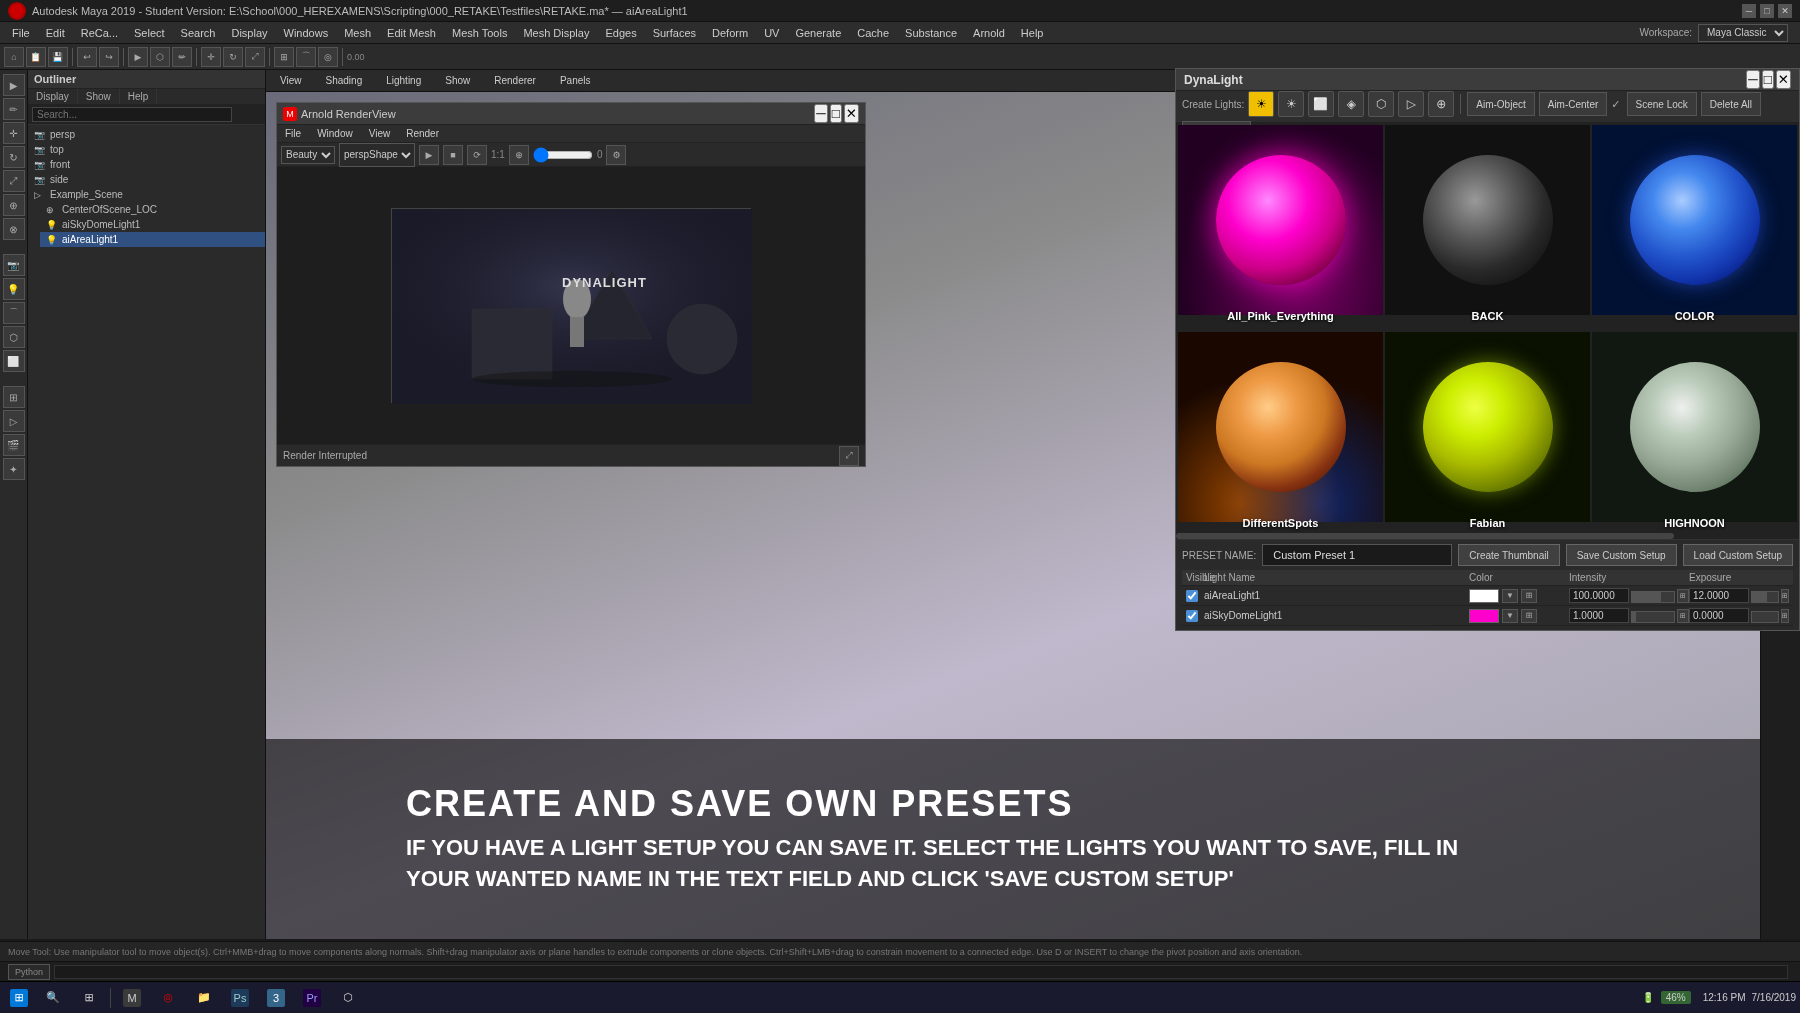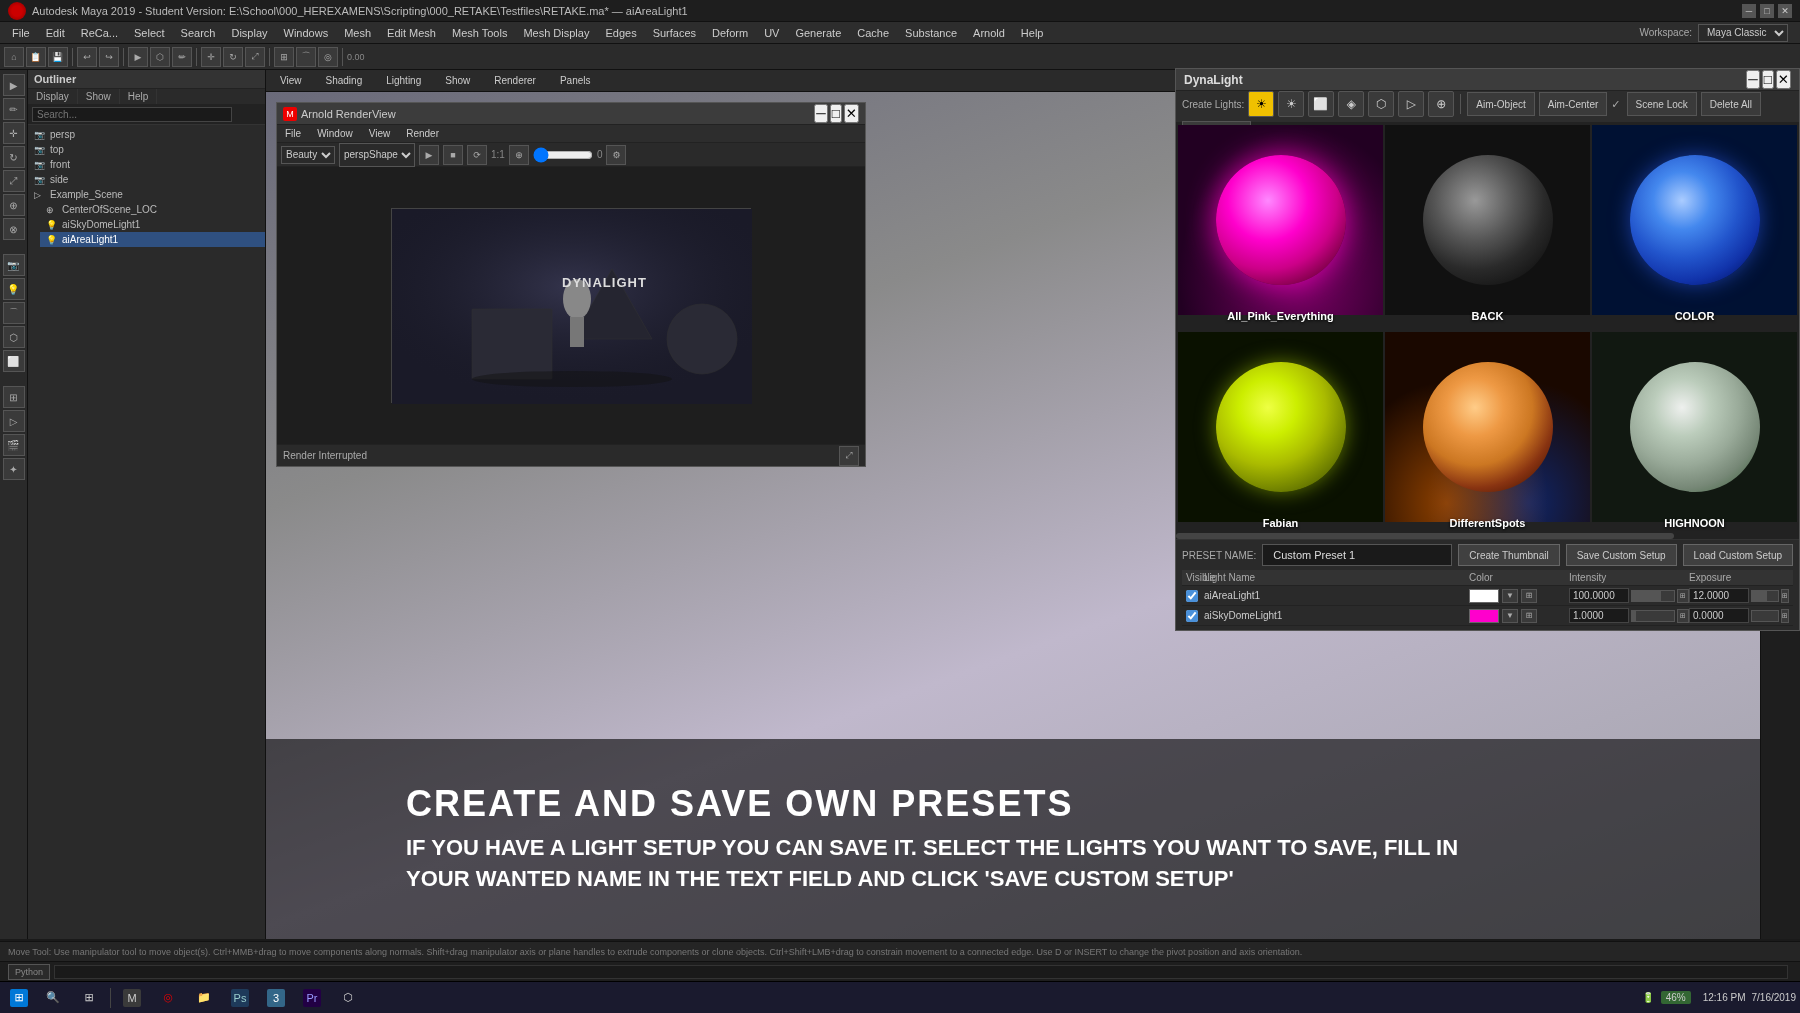--- a/index.html
+++ b/index.html
@@ -412,21 +412,21 @@
     }
     .dl-slider {
       width: 40px; height: 10px;
       background: #1a1a1a;
       border: 1px solid #444;
       display: inline-block;
       vertical-align: middle;
       position: relative;
     }
     .dl-checkbox { width: 12px; height: 12px; accent-color: #4a90d9; }
-    .intensity-cell, .exposure-cell { display: flex; align-items: center; gap: 2px; }
+    .intensity-cell, .exposure-cell { display: flex; align-items: flex-end; gap: 2px; }
 
     
     #right-nums {
       width: 40px;
       background: #1e1e1e;
       border-left: 1px solid #111;
       font-size: 9px;
       color: #888;
       padding: 2px 0;
     }
@@ -805,32 +805,32 @@
     </div>
 
     <div class="preset-card">
       <div style="width:100%;height:190px;background:#001133;position:relative;overflow:hidden;">
         <div style="position:absolute;top:50%;left:50%;transform:translate(-50%,-50%);width:130px;height:130px;border-radius:50%;background:radial-gradient(circle at 40% 35%, #aaccff 0%, #4488ee 25%, #2255cc 50%, #1133aa 70%, #001166 90%, #000033 100%);box-shadow:0 0 20px rgba(50,100,255,0.5);"></div>
       </div>
       <div class="preset-label">COLOR</div>
     </div>
 
     <div class="preset-card">
-      <div style="width:100%;height:190px;background:#0a1100;position:relative;overflow:hidden;">
-        <div style="position:absolute;top:50%;left:50%;transform:translate(-50%,-50%);width:130px;height:130px;border-radius:50%;background:radial-gradient(circle at 40% 35%, #eeff44 0%, #ccee00 25%, #aabb00 50%, #778800 70%, #445500 90%, #223300 100%);box-shadow:0 0 20px rgba(180,220,0,0.5);"></div>
-      </div>
-      <div class="preset-label">Fabian</div>
-    </div>
-
-    <div class="preset-card">
       <div style="width:100%;height:190px;background:#1a0800;position:relative;overflow:hidden;">
         <div style="position:absolute;top:0;left:0;width:100%;height:100%;background:radial-gradient(ellipse at 30% 90%, rgba(255,120,0,0.5) 0%, transparent 50%), radial-gradient(ellipse at 70% 90%, rgba(0,80,255,0.4) 0%, transparent 50%);"></div>
         <div style="position:absolute;top:50%;left:50%;transform:translate(-50%,-50%);width:130px;height:130px;border-radius:50%;background:radial-gradient(circle at 40% 35%, #ffcc88 0%, #ee9944 25%, #cc7722 50%, #883311 70%, #441100 90%, #221100 100%);"></div>
       </div>
       <div class="preset-label">DifferentSpots</div>
+    </div>
+
+    <div class="preset-card">
+      <div style="width:100%;height:190px;background:#0a1100;position:relative;overflow:hidden;">
+        <div style="position:absolute;top:50%;left:50%;transform:translate(-50%,-50%);width:130px;height:130px;border-radius:50%;background:radial-gradient(circle at 40% 35%, #eeff44 0%, #ccee00 25%, #aabb00 50%, #778800 70%, #445500 90%, #223300 100%);box-shadow:0 0 20px rgba(180,220,0,0.5);"></div>
+      </div>
+      <div class="preset-label">Fabian</div>
     </div>
 
     <div class="preset-card">
       <div style="width:100%;height:190px;background:#111811;position:relative;overflow:hidden;">
         <div style="position:absolute;top:50%;left:50%;transform:translate(-50%,-50%);width:130px;height:130px;border-radius:50%;background:radial-gradient(circle at 40% 35%, #eef0ee 0%, #bbccbb 25%, #99aa99 50%, #778877 70%, #446644 90%, #223322 100%);"></div>
       </div>
       <div class="preset-label">HIGHNOON</div>
     </div>
   </div>
 

